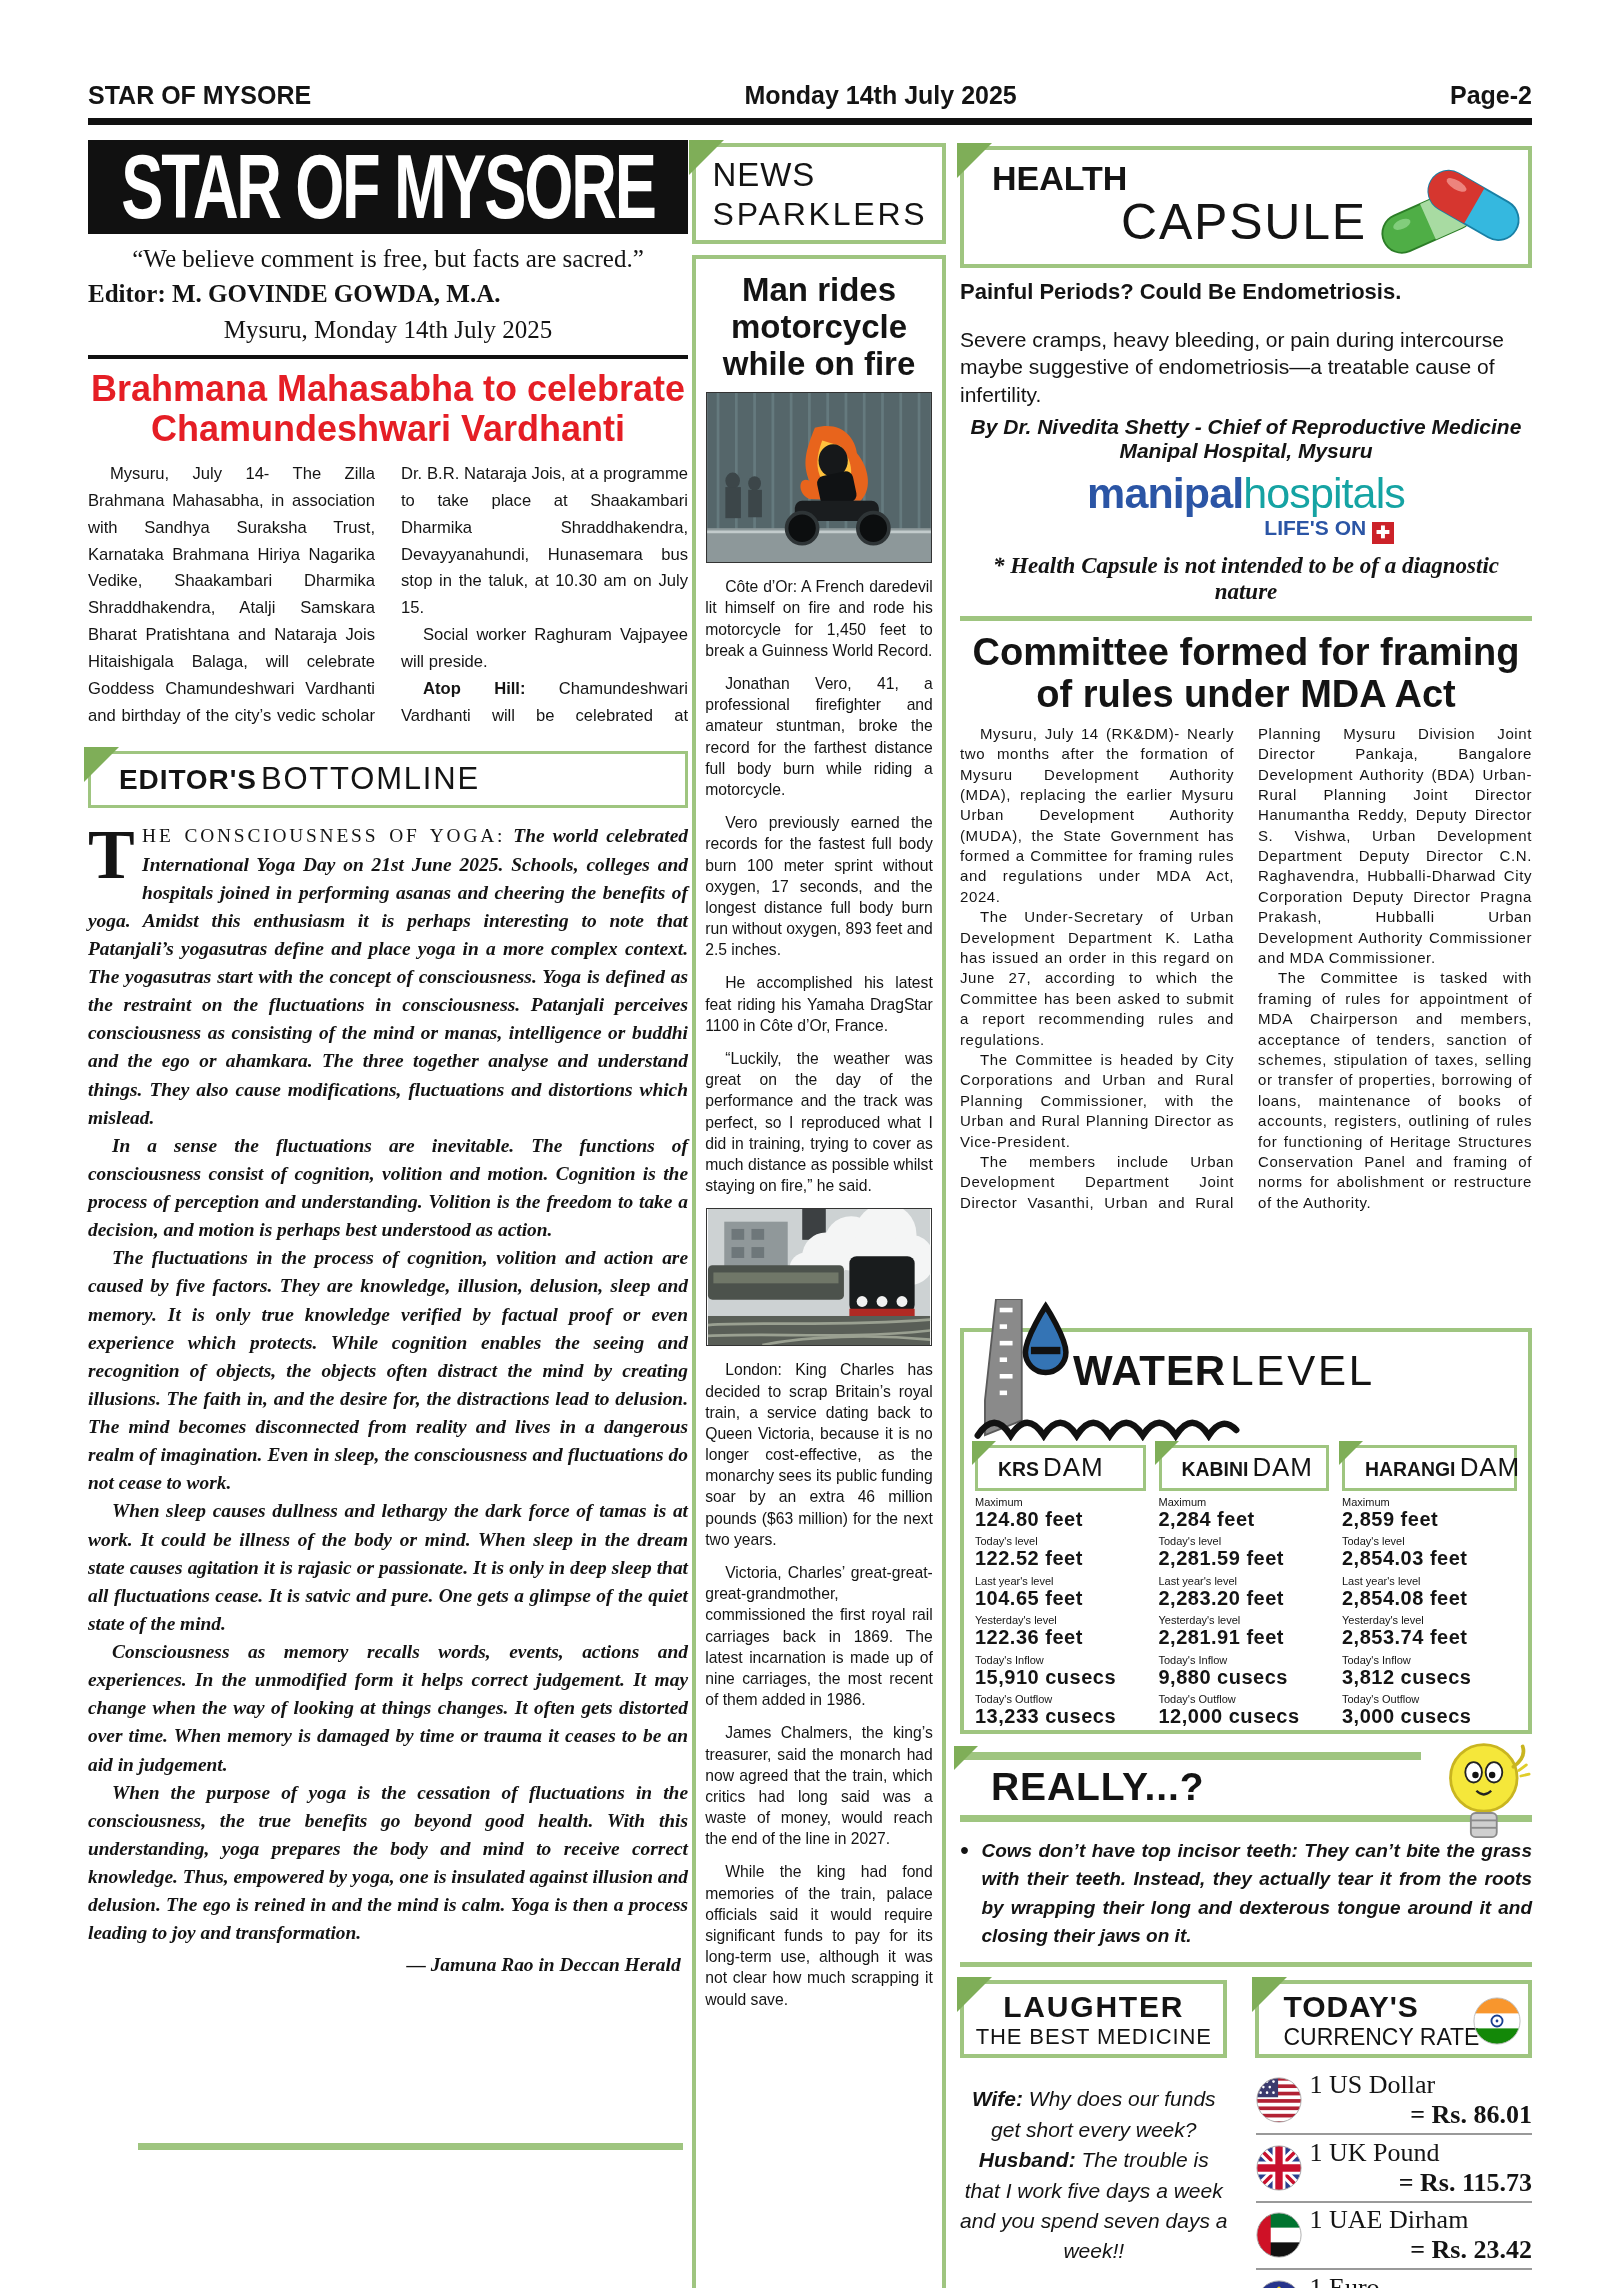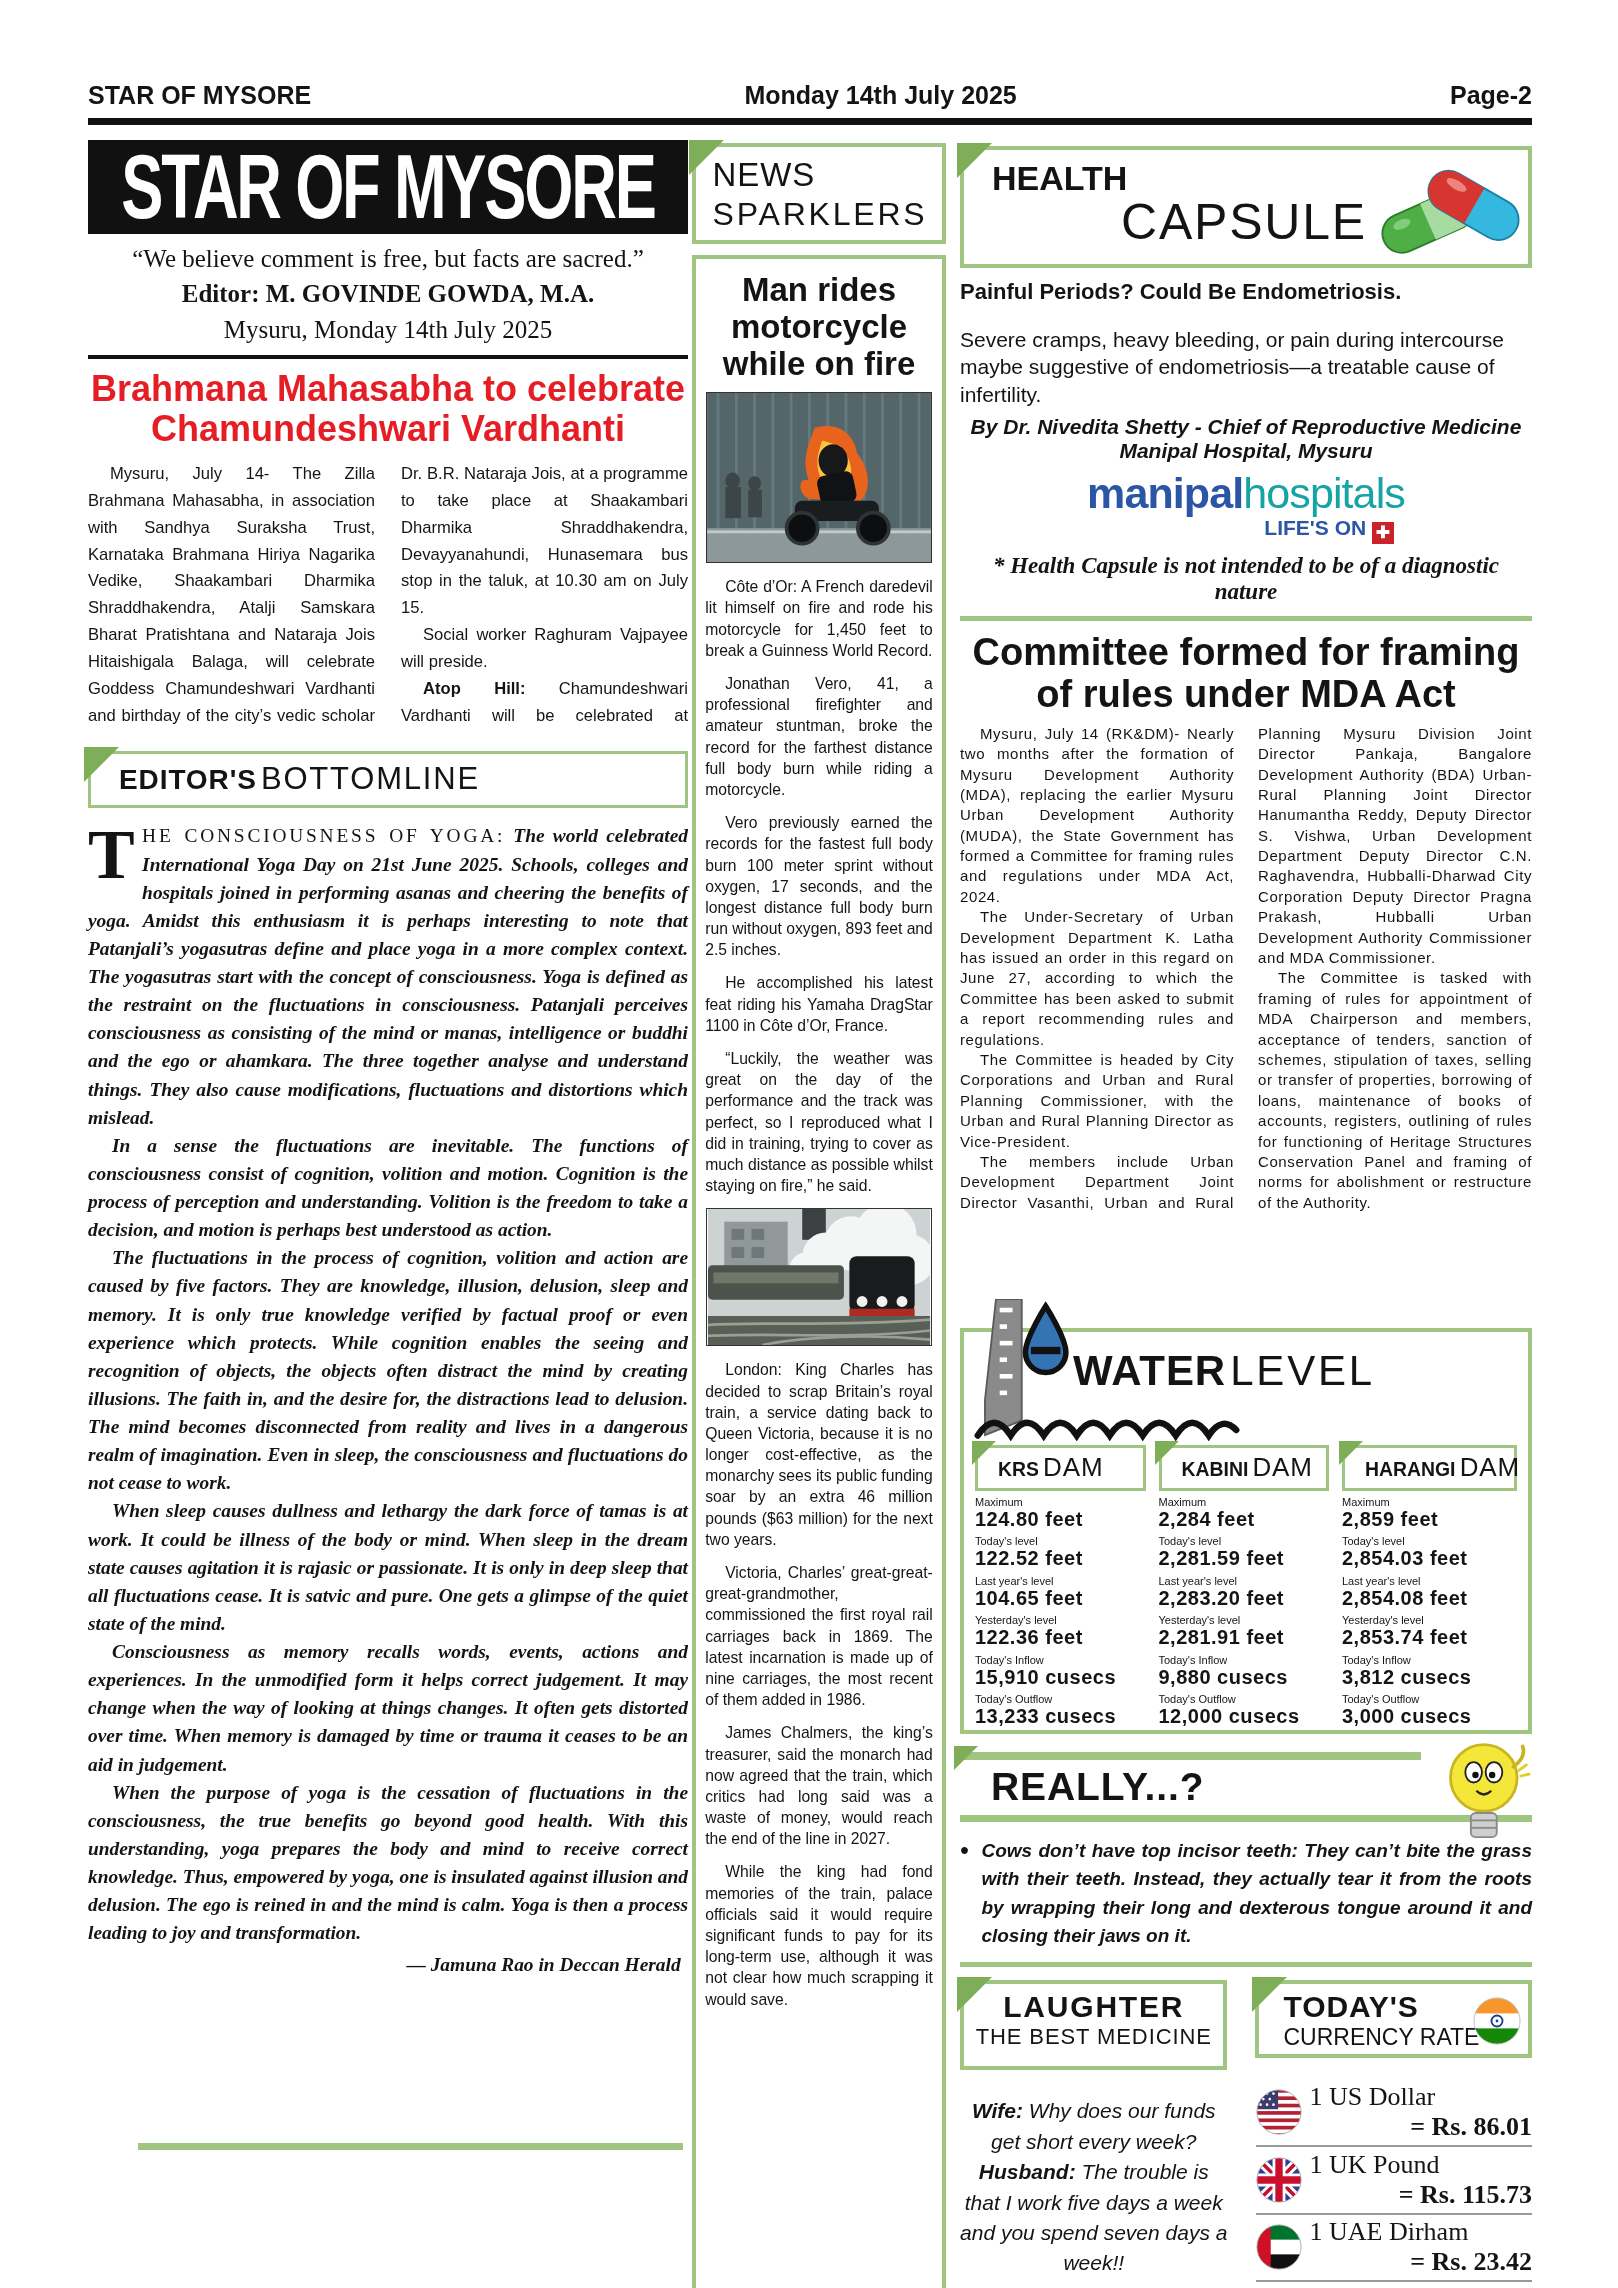--- a/index.html
+++ b/index.html
@@ -16,21 +16,21 @@
 
   
   .col-left{position:absolute;left:88px;top:140px;width:600px;}
   .col-mid{position:absolute;left:692px;top:143px;width:254px;}
   .col-right{position:absolute;left:960px;top:146px;width:572px;}
 
   
   .masthead{background:#111;height:94px;display:flex;align-items:center;justify-content:center;overflow:hidden;}
   .masthead span{color:#fff;font-weight:bold;font-size:81px;letter-spacing:-2.8px;white-space:nowrap;display:inline-block;transform:scale(0.78,1.12);}
   .tagline{font-family:"Liberation Serif",serif;font-size:25px;text-align:center;margin-top:11px;}
-  .editorline{font-family:"Liberation Serif",serif;font-weight:bold;font-size:25px;text-align:center;margin-top:7.4px;}
+  .editorline{font-family:"Liberation Serif",serif;font-weight:bold;font-size:25px;text-align:left;margin-top:7.4px;}
   .dateline{font-family:"Liberation Serif",serif;font-size:25px;text-align:center;margin-top:7.4px;}
   .rule2{height:4.6px;background:#111;margin-top:11px;}
   .red-headline{color:var(--red);font-weight:bold;font-size:36px;line-height:1.13;text-align:center;margin-top:9.2px;}
   .brah-article{margin-top:11px;height:277px;overflow:hidden;column-count:2;column-gap:26px;font-size:16.6px;line-height:1.62;text-align:justify;}
   .brah-article p{text-indent:22px;}
   .bl-box{position:relative;border:3.7px solid var(--green);margin-top:13px;padding:7.4px 9.2px 7.4px 28px;}
   .cornerflag::before{content:"";position:absolute;top:-7.4px;left:-7.4px;border-top:35px solid var(--flag);border-right:35px solid transparent;}
   .cornerflag-sm::before{content:"";position:absolute;top:-6.5px;left:-6.5px;border-top:24px solid var(--flag);border-right:24px solid transparent;}
   .bl-title-b{font-weight:bold;font-size:28px;letter-spacing:0.9px;}
   .bl-title-l{font-weight:normal;font-size:31px;letter-spacing:1.8px;}
@@ -88,21 +88,21 @@
 
   .really{position:relative;margin-top:18.5px;}
   .really .bar1{height:7.4px;background:var(--green);width:461px;position:relative;}
   .really .title{font-weight:bold;font-size:39px;letter-spacing:0.9px;padding:5.5px 0 5.5px 31px;}
   .really .bar2{height:7.4px;background:var(--green);}
   .bulb{position:absolute;right:0;top:-13px;}
   .fact{display:flex;gap:13px;margin-top:14.8px;font-weight:bold;font-style:italic;font-size:19px;line-height:1.5;text-align:justify;}
   .fact .dot{font-size:24px;line-height:1.1;}
 
   .bottom-boxes{display:flex;gap:28px;margin-top:13px;}
-  .lbox{position:relative;border:4.6px solid var(--green);width:268px;height:90px;text-align:center;padding-top:5.5px;}
+  .lbox{position:relative;border:4.6px solid var(--green);width:268px;height:78px;text-align:center;padding-top:5.5px;}
   .lbox .t1{display:block;font-weight:bold;font-size:30px;letter-spacing:1.8px;}
   .lbox .t2{display:block;font-weight:normal;font-size:22px;letter-spacing:0.9px;}
   .tbox{position:relative;border:4.6px solid var(--green);width:277px;height:78px;padding:5.5px 0 0 24px;}
   .tbox .t1{display:block;font-weight:bold;font-size:30px;letter-spacing:0.9px;}
   .tbox .t2{display:block;font-weight:normal;font-size:23px;}
   .indiaflag{position:absolute;right:7.4px;top:13px;}
 
   .bottom-cols{display:flex;gap:28px;}
   .joke{width:268px;margin-top:26px;font-style:italic;font-size:21px;line-height:1.45;text-align:center;}
   .joke b{font-style:italic;}

